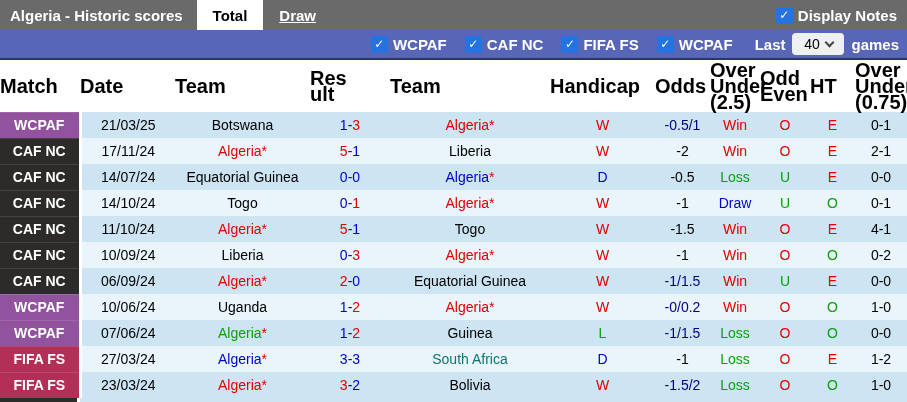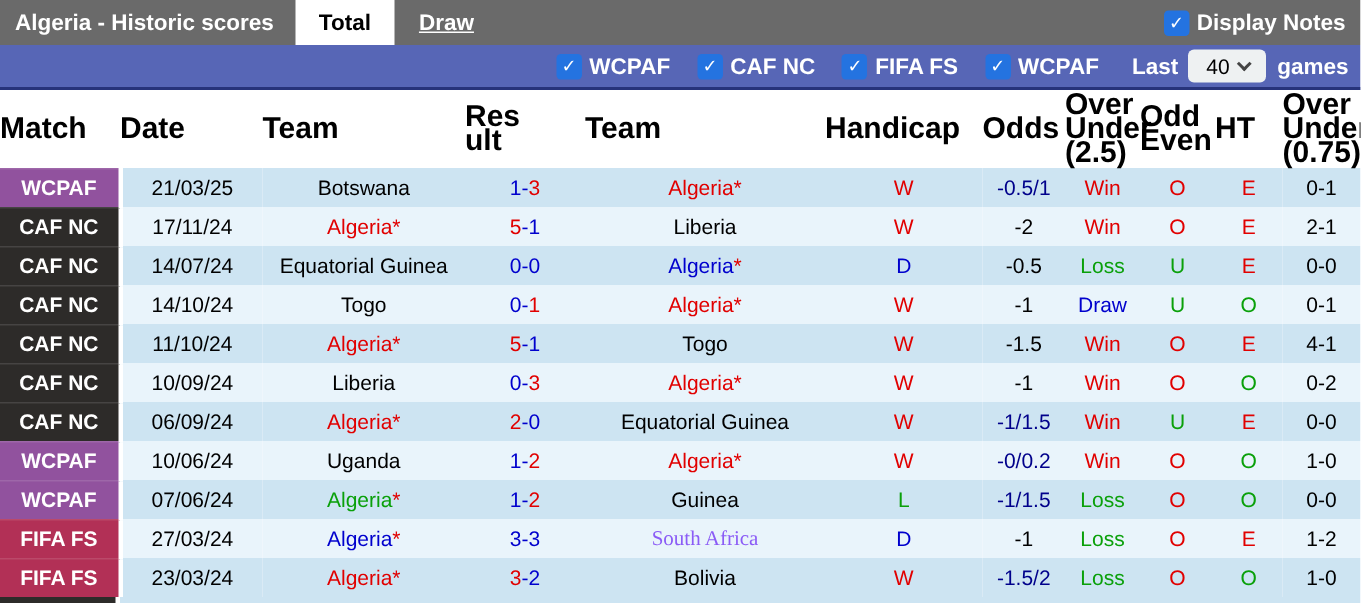--- a/index.html
+++ b/index.html
@@ -273,21 +273,21 @@
     <td><span style="color: rgb(225, 0, 0);">O</span></td>
     <td><span style="color: rgb(10, 160, 10);">O</span></td>
     <td><span>0-0</span></td>
     <td></td>
   </tr>
       <tr>
     <td class="badge-cell" style="background-color: rgb(178, 48, 86);"><span>FIFA FS</span></td>
     <td><span>27/03/24</span></td>
     <td><span style="color: rgb(0, 0, 205);">Algeria</span><span class="star">*</span></td>
     <td><span style="color: rgb(0, 0, 205);">3</span><span class="dash">-</span><span style="color: rgb(0, 0, 205);">3</span></td>
-    <td><span style="color: #8b5cf6; font-family: Liberation Serif, serif;">South Africa</span></td>
+    <td><span style="color: #0f766e;">South Africa</span></td>
     <td><span style="color: rgb(0, 0, 205);">D</span></td>
     <td><span style="color: rgb(0, 0, 0);">-1</span></td>
     <td><span style="color: rgb(10, 160, 10);">Loss</span></td>
     <td><span style="color: rgb(225, 0, 0);">O</span></td>
     <td><span style="color: rgb(225, 0, 0);">E</span></td>
     <td><span>1-2</span></td>
     <td></td>
   </tr>
       <tr>
     <td class="badge-cell" style="background-color: rgb(178, 48, 86);"><span>FIFA FS</span></td>

